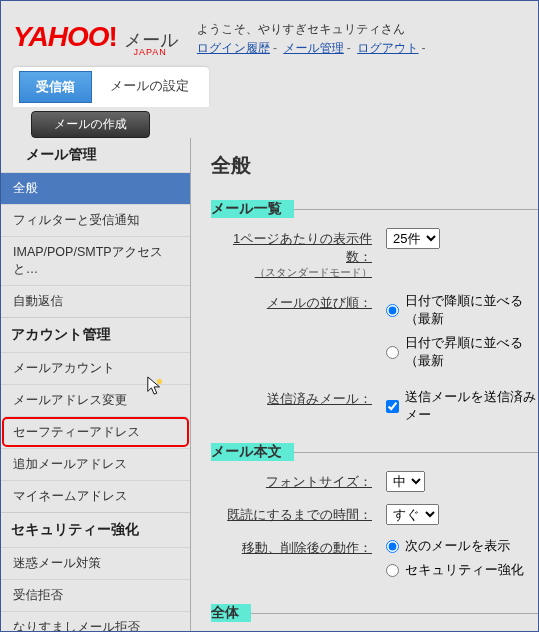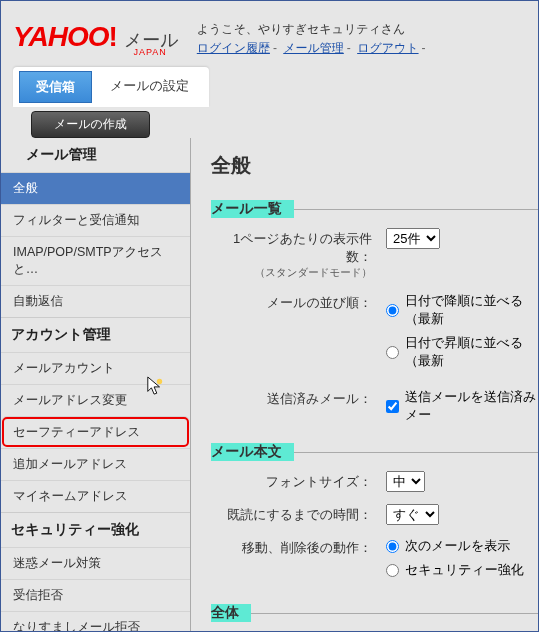--- a/index.html
+++ b/index.html
@@ -34,21 +34,21 @@
 .sb-item.highlighted { outline: 2px solid #e00; outline-offset: -3px; border-radius: 6px; }
 
 .cursor { position: absolute; left: 145px; top: 374px; width: 18px; height: 22px; pointer-events: none; }
 
 .content { flex: 1; background: #e6e6e6; padding: 14px 0 14px 20px; overflow: hidden; }
 .page-title { font-size: 20px; font-weight: bold; color: #333; margin-bottom: 30px; }
 .fieldset { border: none; border-top: 1px solid #aaa; padding-top: 14px; margin-bottom: 28px; position: relative; }
 .fieldset-legend { position: relative; top: -24px; background: #5eead4; padding-right: 12px; font-weight: bold; font-size: 14px; color: #333; display: inline-block; }
 .fieldset-body { margin-top: -14px; }
 .setting-row { display: flex; align-items: flex-start; margin-bottom: 12px; }
-.setting-label { width: 175px; text-align: right; padding-right: 14px; font-size: 13px; color: #333; padding-top: 2px; }
+.setting-label { width: 175px; text-align: right; padding-right: 14px; font-size: 13px; color: #333; padding-top: 2px; text-decoration: underline; }
 .setting-sub { font-size: 10.5px; color: #555; display: block; text-align: right; }
 .setting-value { flex: 1; font-size: 13px; }
 select { font-size: 13px; padding: 1px 2px; }
 .radio-option { display: flex; align-items: center; gap: 6px; margin-bottom: 6px; }
 .radio-option input { margin: 0; }
 .checkbox-option { display: flex; align-items: center; gap: 6px; }
 </style>
 </head>
 <body>
 

